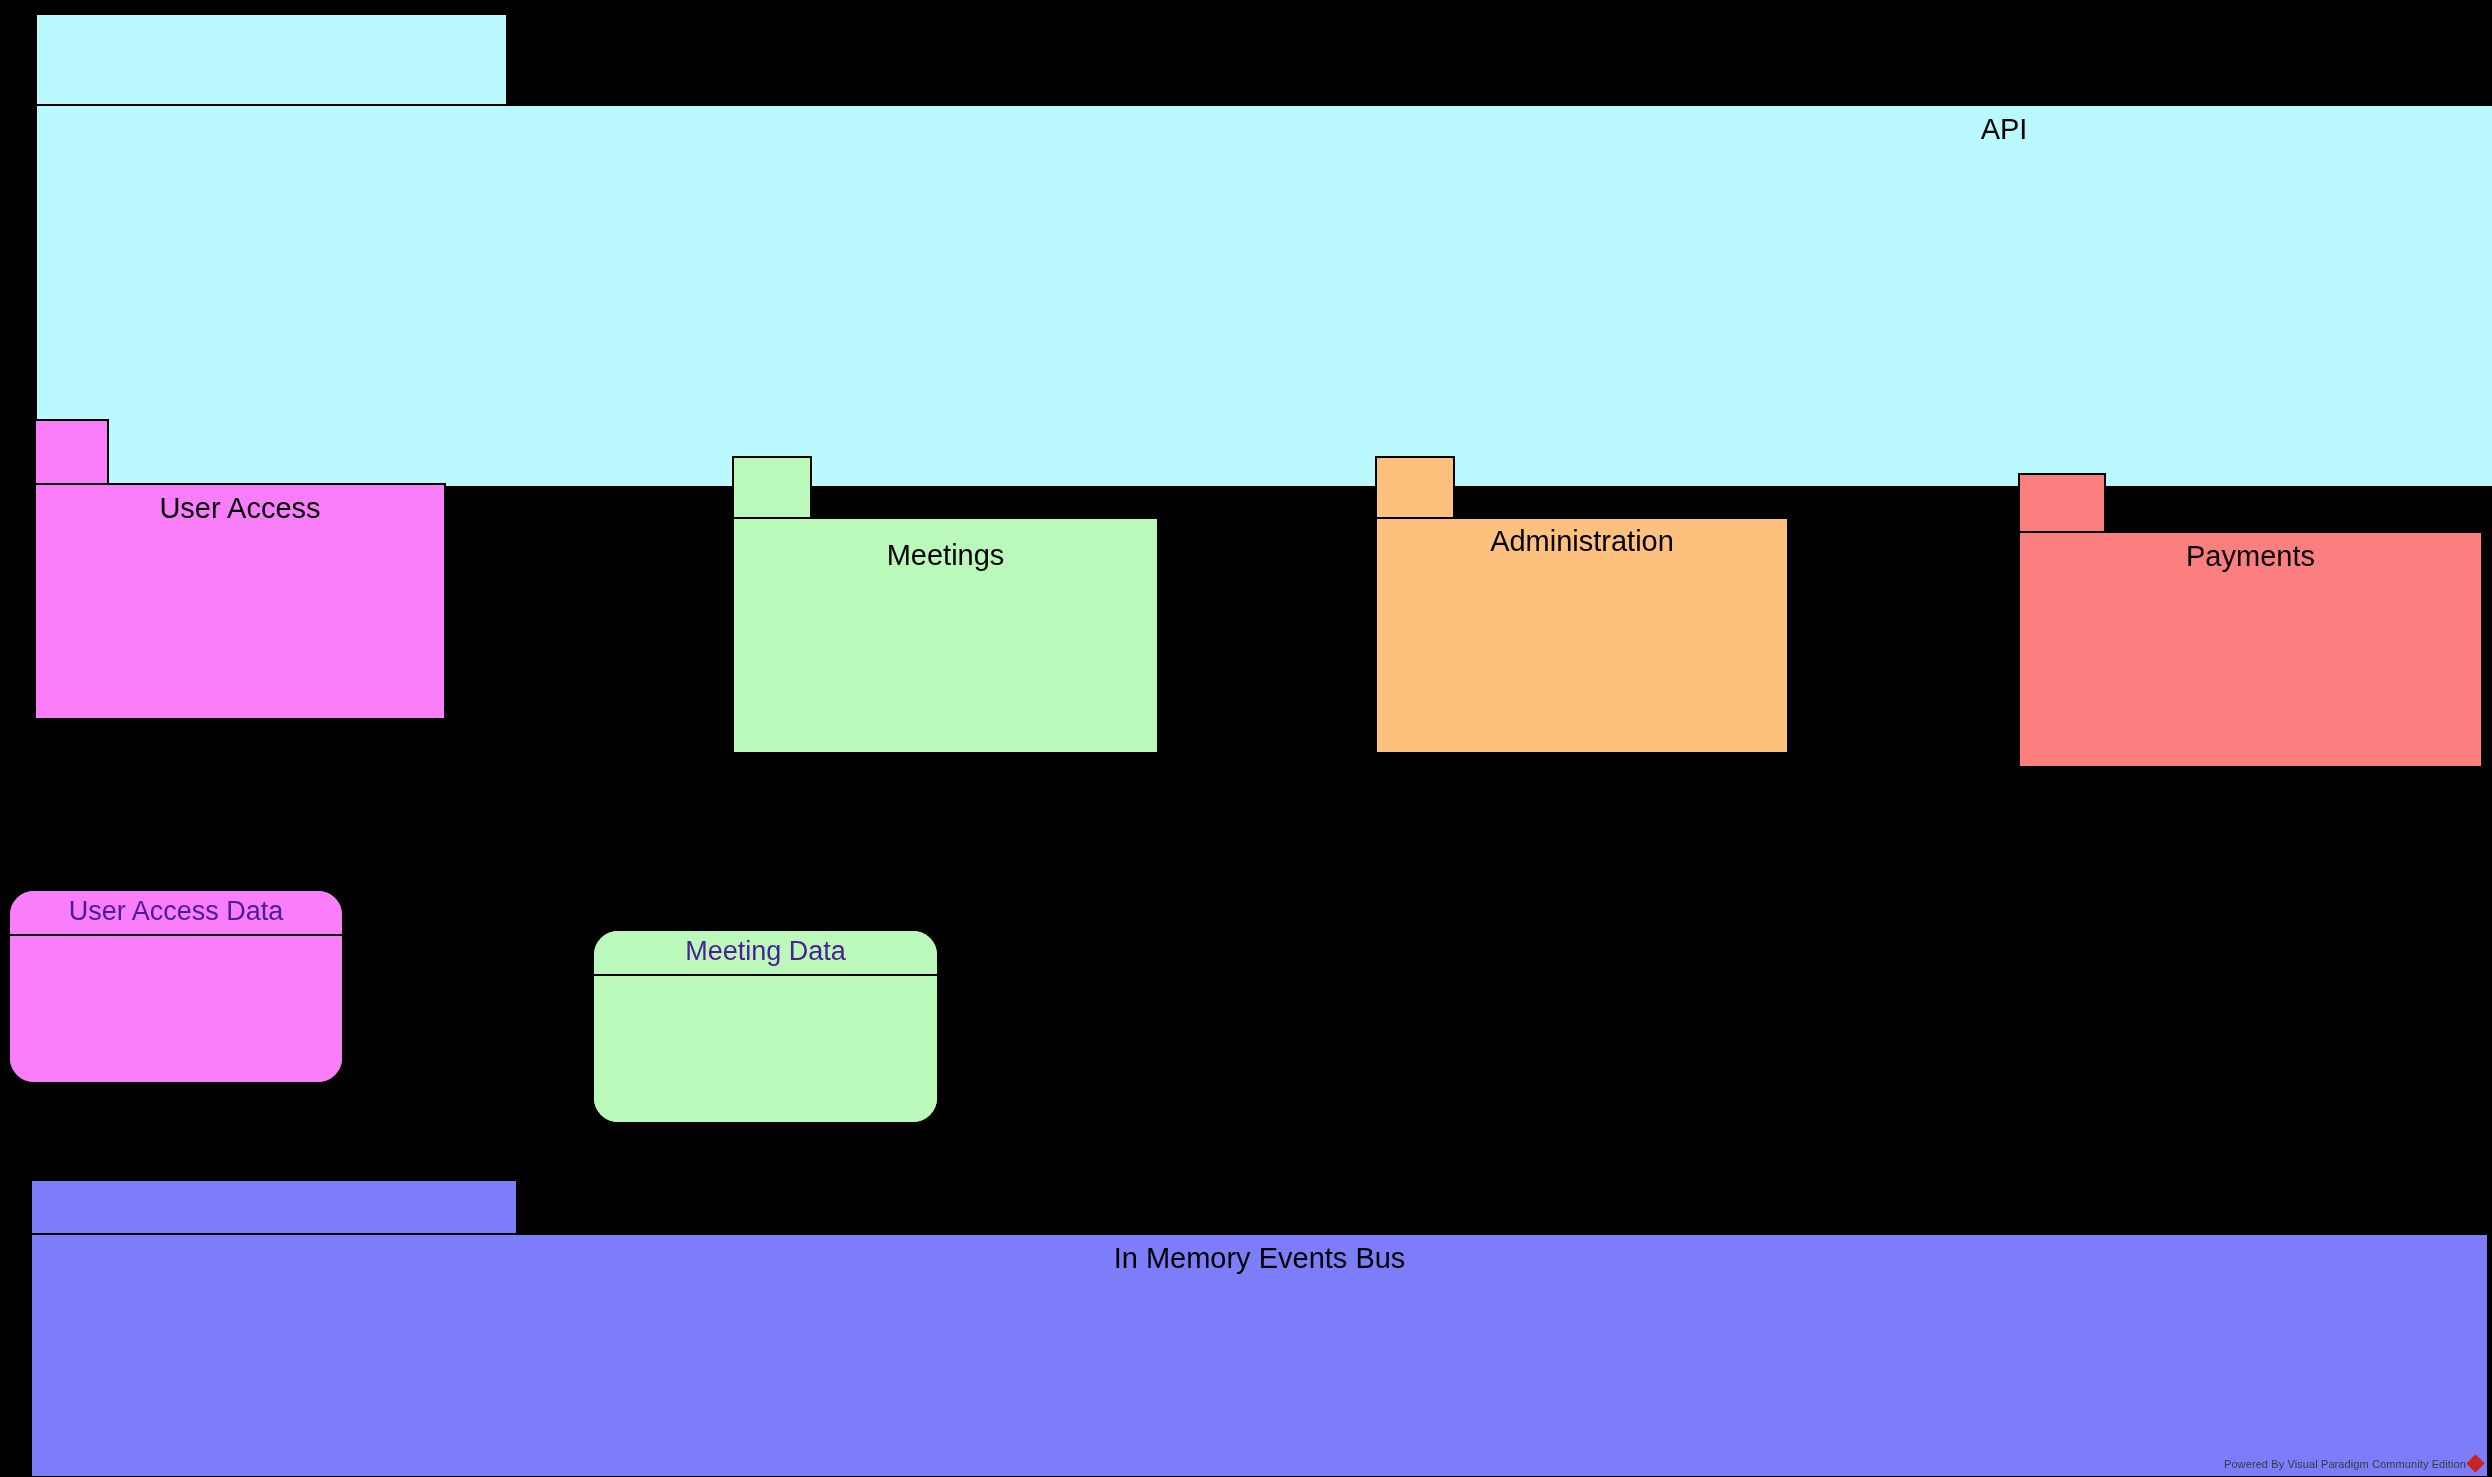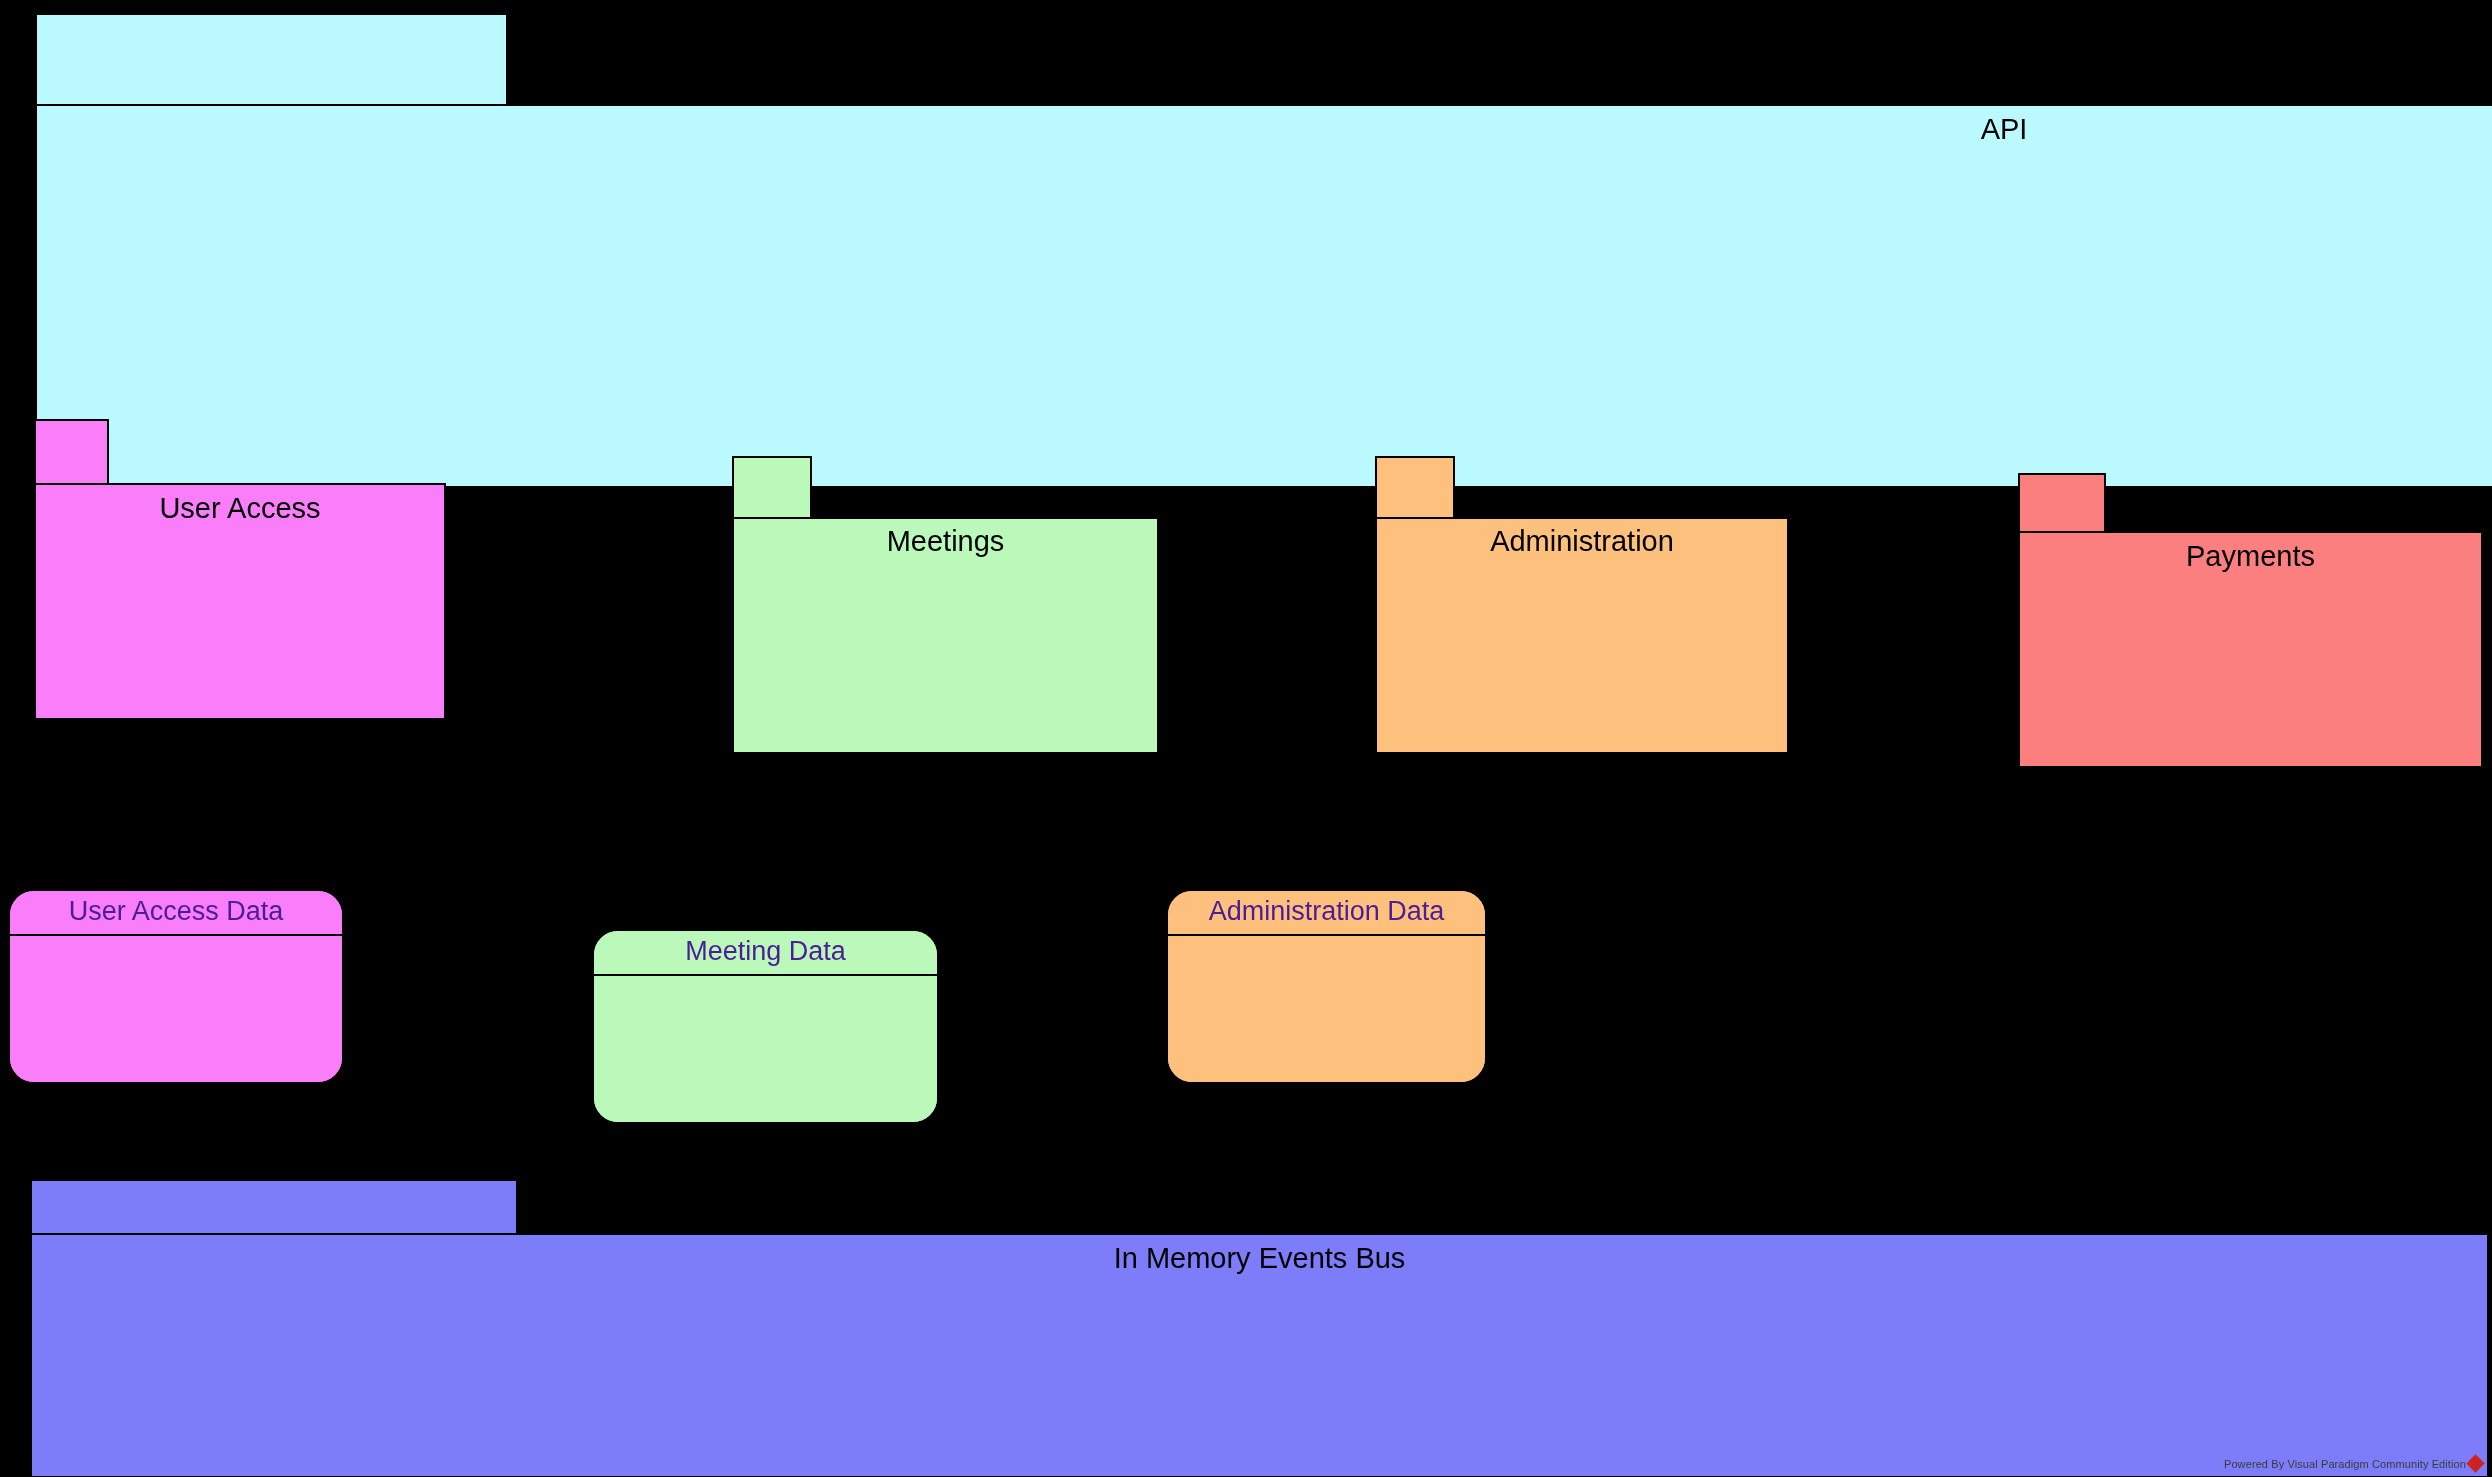--- a/index.html
+++ b/index.html
@@ -100,21 +100,21 @@
       <div class="pkg-label" style="left: 35px; top: 114px; width: 3938px; font-size: 29px;">API</div>
     </div>
     <div class="pkg" style="left: 0px; top: 0px; width: 100%; height: 100%; pointer-events: none;">
       <div class="pkg-tab" style="left: 34px; top: 419px; width: 75px; height: 66px; background: rgb(250, 125, 250); pointer-events: auto;"></div>
       <div class="pkg-body" style="left: 34px; top: 483px; width: 412px; height: 237px; background: rgb(250, 125, 250); pointer-events: auto;"></div>
       <div class="pkg-label" style="left: 34px; top: 493px; width: 412px; font-size: 29px;">User Access</div>
     </div>
     <div class="pkg" style="left: 0px; top: 0px; width: 100%; height: 100%; pointer-events: none;">
       <div class="pkg-tab" style="left: 732px; top: 456px; width: 80px; height: 63px; background: rgb(186, 249, 186); pointer-events: auto;"></div>
       <div class="pkg-body" style="left: 732px; top: 517px; width: 427px; height: 237px; background: rgb(186, 249, 186); pointer-events: auto;"></div>
-      <div class="pkg-label" style="left: 732px; top: 526px; width: 427px; font-size: 29px;">Meetings</div>
+      <div class="pkg-label" style="left: 732px; top: 540px; width: 427px; font-size: 29px;">Meetings</div>
     </div>
     <div class="pkg" style="left: 0px; top: 0px; width: 100%; height: 100%; pointer-events: none;">
       <div class="pkg-tab" style="left: 1375px; top: 456px; width: 80px; height: 63px; background: rgb(254, 193, 125); pointer-events: auto;"></div>
       <div class="pkg-body" style="left: 1375px; top: 517px; width: 414px; height: 237px; background: rgb(254, 193, 125); pointer-events: auto;"></div>
       <div class="pkg-label" style="left: 1375px; top: 526px; width: 414px; font-size: 29px;">Administration</div>
     </div>
     <div class="pkg" style="left: 0px; top: 0px; width: 100%; height: 100%; pointer-events: none;">
       <div class="pkg-tab" style="left: 2018px; top: 473px; width: 88px; height: 60px; background: rgb(252, 127, 127); pointer-events: auto;"></div>
       <div class="pkg-body" style="left: 2018px; top: 531px; width: 465px; height: 237px; background: rgb(252, 127, 127); pointer-events: auto;"></div>
       <div class="pkg-label" style="left: 2018px; top: 541px; width: 465px; font-size: 29px;">Payments</div>
@@ -125,22 +125,18 @@
       <div class="pkg-label" style="left: 30px; top: 1243px; width: 2459px; font-size: 29px;">In Memory Events Bus</div>
     </div>
     <div class="datanode" style="left: 8px; top: 889px; width: 336px; height: 195px; background: rgb(250, 125, 250);">
       <div class="dn-title" style="height: 45px; line-height: 41px; font-size: 27px; background: rgb(250, 125, 250);">User Access Data</div>
       <div class="dn-body" style="height: 146px; background: rgb(250, 125, 250);"></div>
     </div>
     <div class="datanode" style="left: 592px; top: 889px; width: 347px; height: 195px; background: rgb(186, 249, 186); margin-top: 40px;">
       <div class="dn-title" style="height: 45px; line-height: 41px; font-size: 27px; background: rgb(186, 249, 186);">Meeting Data</div>
       <div class="dn-body" style="height: 146px; background: rgb(186, 249, 186);"></div>
     </div>
-    <div class="datanode" style="left: 1166px; top: 889px; width: 321px; height: 195px; background: rgb(254, 193, 125);">
-      <div class="dn-title" style="height: 45px; line-height: 41px; font-size: 27px; background: rgb(254, 193, 125);">Administration Data</div>
-      <div class="dn-body" style="height: 146px; background: rgb(254, 193, 125);"></div>
-    </div>
     <div id="watermark" style="right: 10px; bottom: 8px;">
     <span class="wm-text">Powered By Visual Paradigm Community Edition</span>
     <span class="wm-logo"></span>
   </div>
 </div>
 
 
 </body></html>

